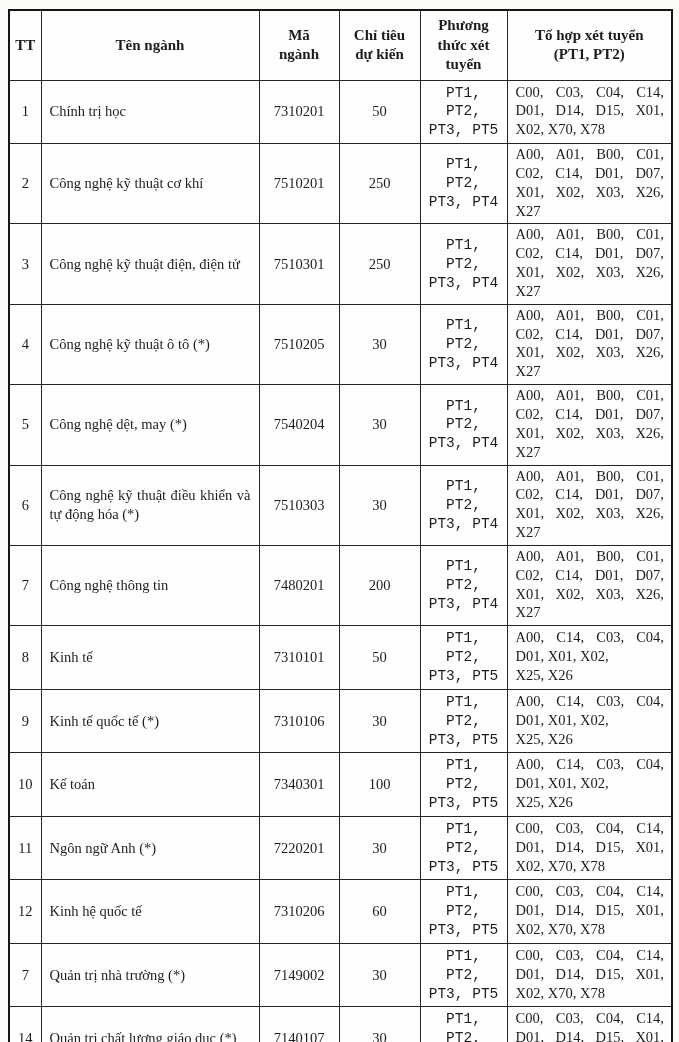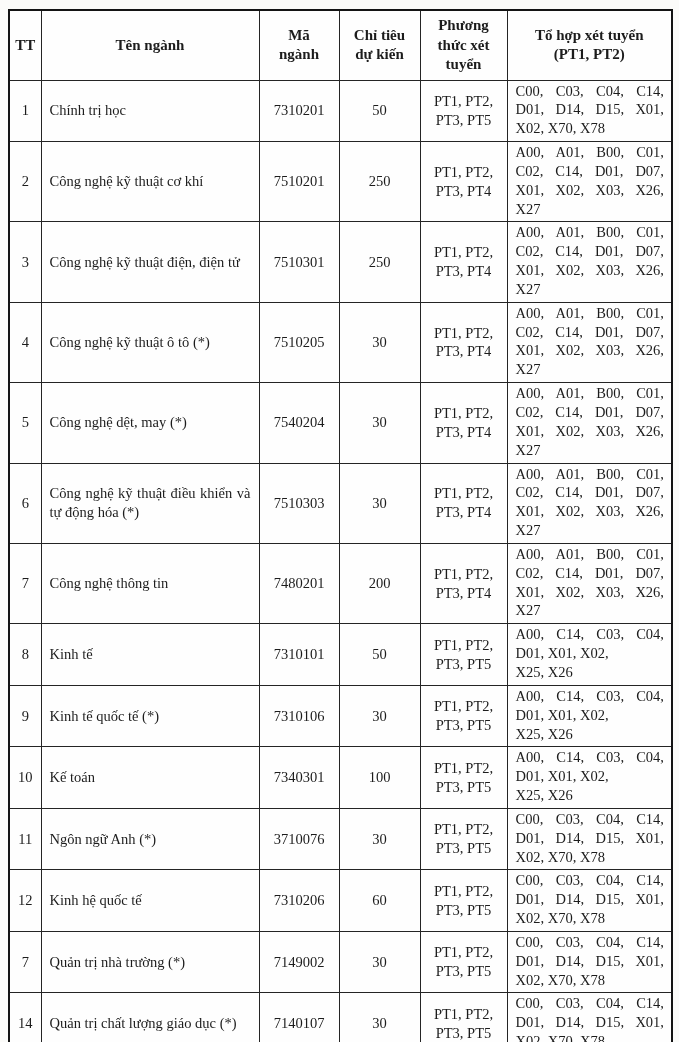--- a/index.html
+++ b/index.html
@@ -53,20 +53,21 @@
   td.col-code {
     text-align: center;
     margin-left: 16px;
   }
   td.col-quota {
     text-align: center;
   }
   td.col-method {
     text-align: center;
     padding: 3px 4px;
+    font-family: Liberation Mono, monospace;
   }
   td.col-combo {
     text-align: justify;
     white-space: pre-line;
     padding: 1px 7px 3px 8px;
   }
 </style>
 </head>
 <body>
 
@@ -175,21 +176,21 @@
           <td class="col-name">Kế toán</td>
           <td class="col-code">7340301</td>
           <td class="col-quota">100</td>
           <td class="col-method">PT1, PT2, PT3, PT5</td>
           <td class="col-combo">A00, C14, C03, C04, D01, X01, X02,
 X25, X26</td>
         </tr>
         <tr>
           <td class="col-tt">11</td>
           <td class="col-name">Ngôn ngữ Anh (*)</td>
-          <td class="col-code">3710076</td>
+          <td class="col-code">7220201</td>
           <td class="col-quota">30</td>
           <td class="col-method">PT1, PT2, PT3, PT5</td>
           <td class="col-combo">C00, C03, C04, C14, D01, D14, D15, X01, X02, X70, X78</td>
         </tr>
         <tr>
           <td class="col-tt">12</td>
           <td class="col-name">Kinh hệ quốc tế</td>
           <td class="col-code">7310206</td>
           <td class="col-quota">60</td>
           <td class="col-method">PT1, PT2, PT3, PT5</td>

